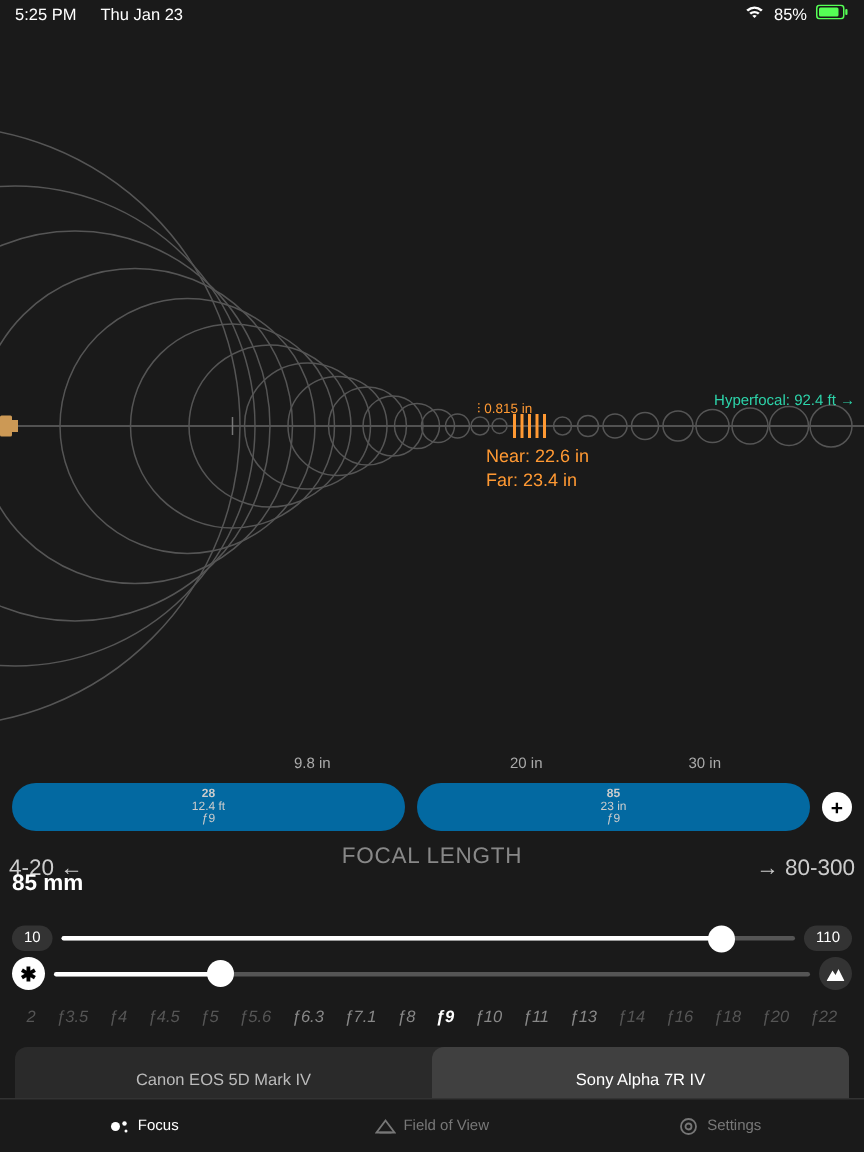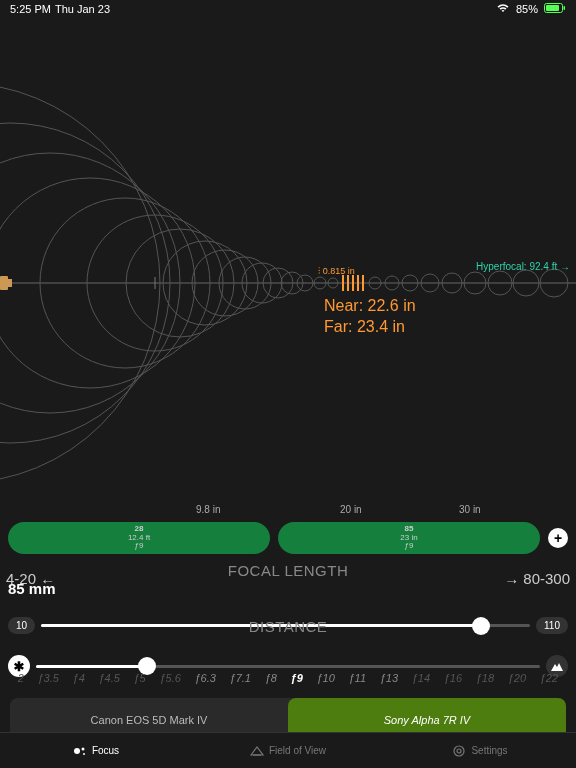--- a/index.html
+++ b/index.html
@@ -13,21 +13,21 @@
       position: relative;
     }
     .status-bar {
       display: flex;
       justify-content: space-between;
       align-items: center;
       padding: 3px 10px;
       font-size: 11px;
       font-weight: 500;
     }
-    .status-left { display: flex; gap: 4px; }
+    .status-left { display: flex; gap: 16px; }
     .status-right { display: flex; gap: 6px; align-items: center; }
     .viz-area {
       position: relative;
       height: 480px;
       overflow: hidden;
     }
     .viz-area svg {
       position: absolute;
       top: 0;
       left: 0;
@@ -45,21 +45,21 @@
       top: 248px;
       font-size: 9px;
       color: #ff9933;
       line-height: 1.3;
       text-align: center;
     }
     .focus-readout2 {
       position: absolute;
       left: 324px;
       top: 278px;
-      font-size: 16px;
+      font-size: 12px;
       color: #ff9933;
       line-height: 1.3;
     }
     .distance-labels {
       position: absolute;
       top: 504px;
       width: 100%;
       font-size: 10px;
       color: #aaa;
     }
@@ -69,21 +69,21 @@
       top: 522px;
       left: 0;
       right: 0;
       display: flex;
       gap: 8px;
       padding: 0 8px;
       align-items: center;
     }
     .preset-pill {
       flex: 1;
-      background: #15803d;
+      background: #0369a1;
       border-radius: 16px;
       height: 32px;
       display: flex;
       flex-direction: column;
       align-items: center;
       justify-content: center;
       font-size: 8px;
       line-height: 1.1;
       color: #ccc;
     }
@@ -209,23 +209,22 @@
     .camera-toggle div {
       flex: 1;
       display: flex;
       align-items: center;
       justify-content: center;
       font-size: 11px;
       border-radius: 8px;
       color: #bbb;
     }
     .camera-toggle div.active {
-      background: #4d7c0f;
+      background: #404040;
       color: #fff;
-      font-style: italic;
     }
     .tab-bar {
       position: absolute;
       bottom: 0;
       left: 0;
       right: 0;
       height: 36px;
       display: flex;
       background: #1a1a1a;
       border-top: 0.5px solid #333;
@@ -342,21 +341,20 @@
     <div class="slider-endcap">10</div>
     <div class="slider-track">
       <div class="slider-fill" id="focal-fill" style="width: 90%;"></div>
       <div class="slider-thumb" id="focal-thumb" style="left: 90%;"></div>
     </div>
     <div class="slider-endcap">110</div>
   </div>
 </div>
 
 <div class="slider-section dist-section">
-  <div class="slider-title">DISTANCE</div>
   <div class="slider-row">
     <div class="endcap-circle">✱</div>
     <div class="slider-track">
       <div class="slider-fill" id="dist-fill" style="width: 22%;"></div>
       <div class="slider-thumb" id="dist-thumb" style="left: 22%;"></div>
     </div>
     <div class="endcap-circle" style="background:#333;color:#fff">
       <svg width="12" height="10" viewBox="0 0 12 10">
           <path d="M0 10 L4 3 L6 6 L8 2 L12 10 Z" fill="#fff"></path>
         </svg>

